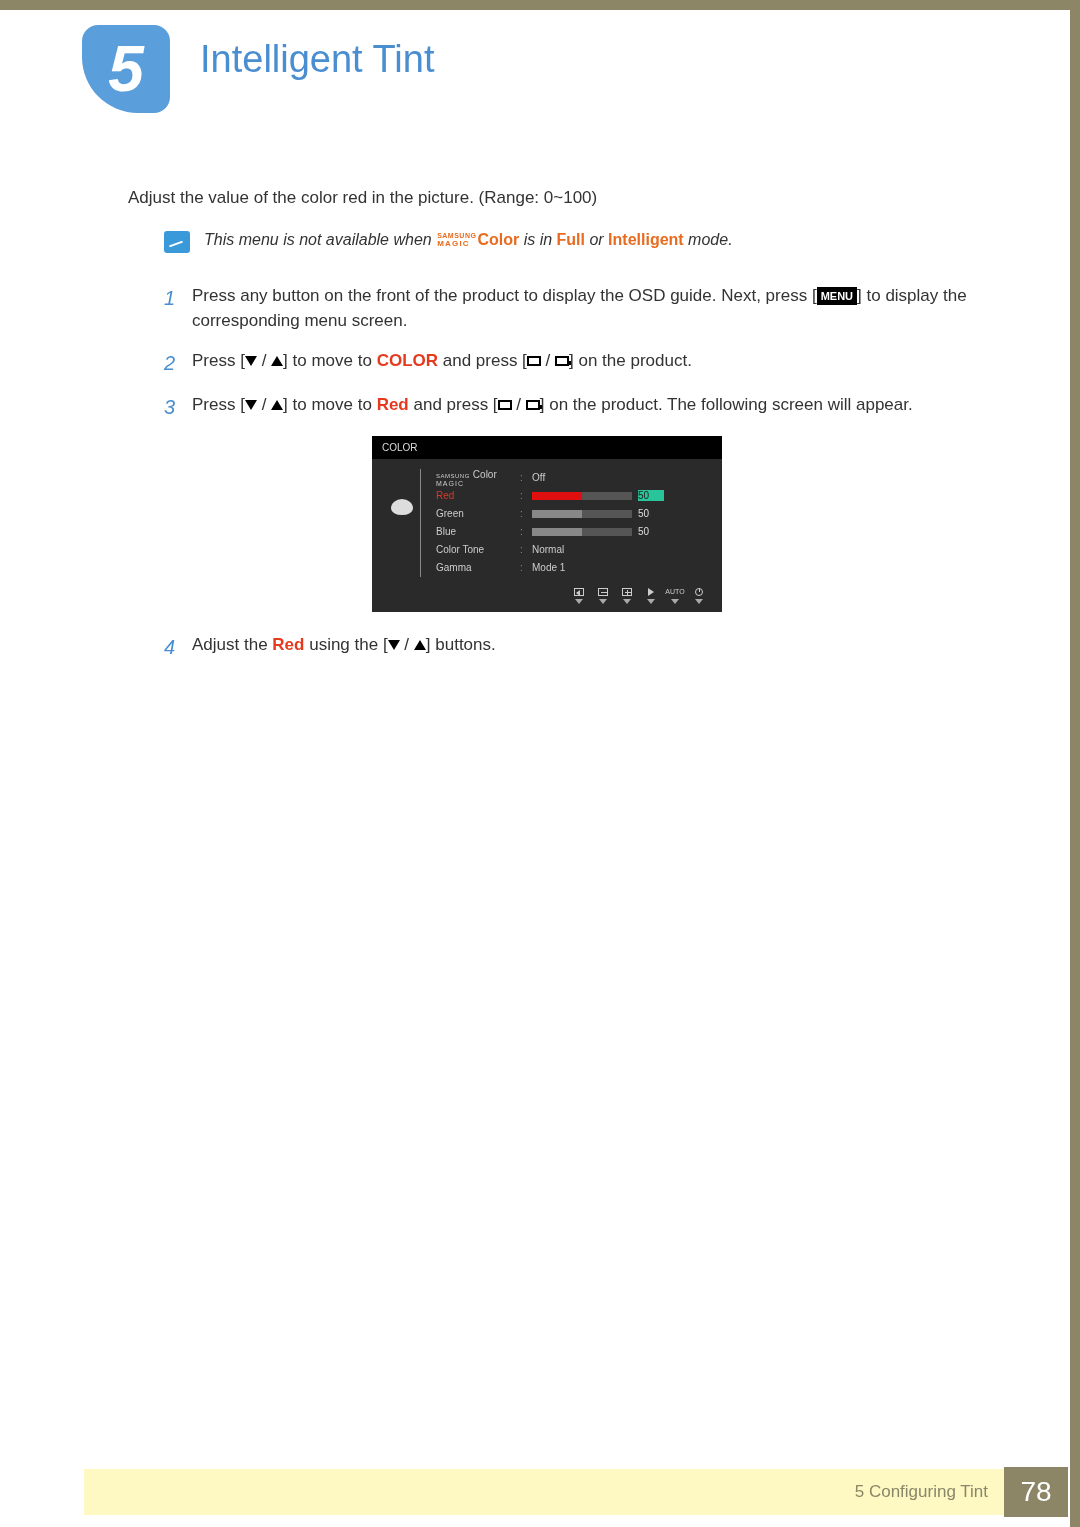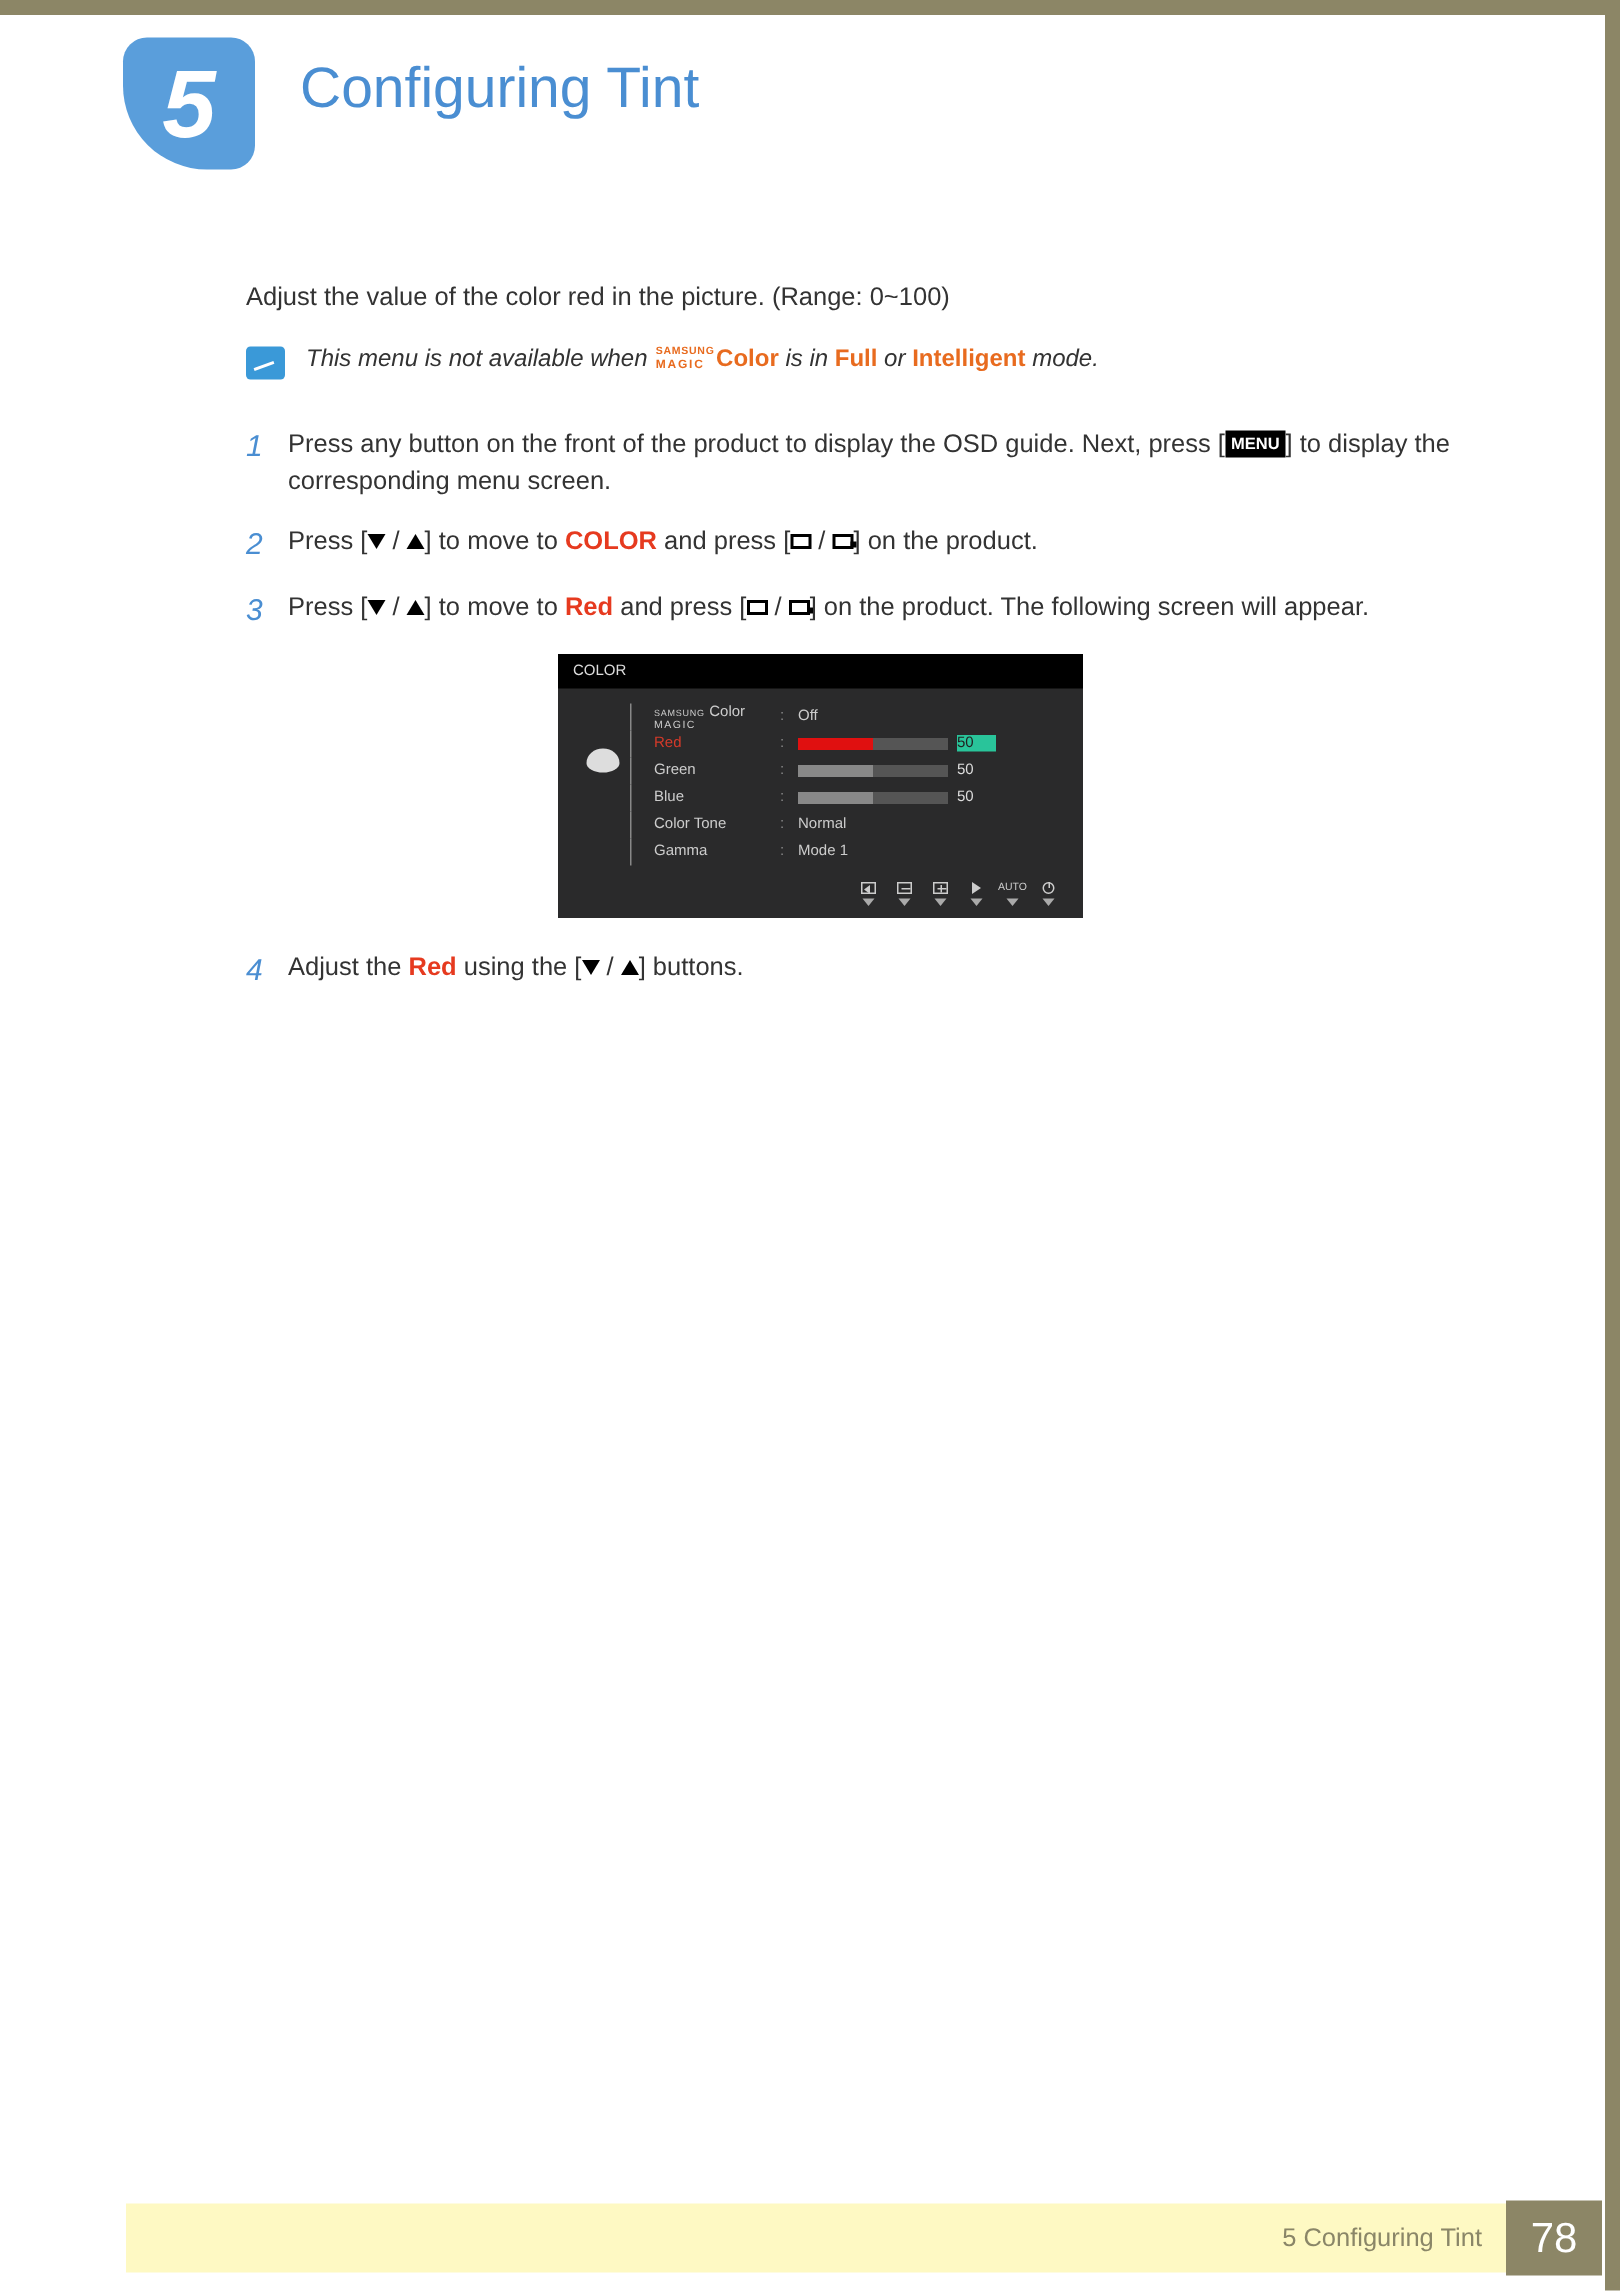--- a/index.html
+++ b/index.html
@@ -59,21 +59,21 @@
   .section-heading {
     color: #4a8ed2;
     font-size: 32px;
     font-weight: bold;
     margin-bottom: 50px;
   }
   .section-heading .num { margin-right: 34px; }
   .body-text {
     font-size: 17px;
     color: #333;
-    margin-left: 60px;
+    margin-left: 24px;
     line-height: 1.5;
     margin-bottom: 16px;
   }
   .note-row {
     display: flex;
     align-items: flex-start;
     margin-left: 60px;
     margin-top: 20px;
     margin-bottom: 30px;
   }
@@ -326,21 +326,21 @@
 </style>
 </head>
 <body>
 
 <div class="top-bar"></div>
 <div class="right-bar"></div>
 
 <div class="chapter-badge">
   <span>5</span>
 </div>
-<div class="chapter-title">Configuring Tint</div>
+<div class="chapter-title">Intelligent Tint</div>
 
 <div class="content">
 
   <p class="body-text">Adjust the value of the color red in the picture. (Range: 0~100)</p>
 
   <div class="note-row">
     <div class="note-icon"></div>
     <div class="note-text">
       <span>This menu is not available when </span><span class="samsung-magic-inline">
           <span>SAMSUNG</span>

